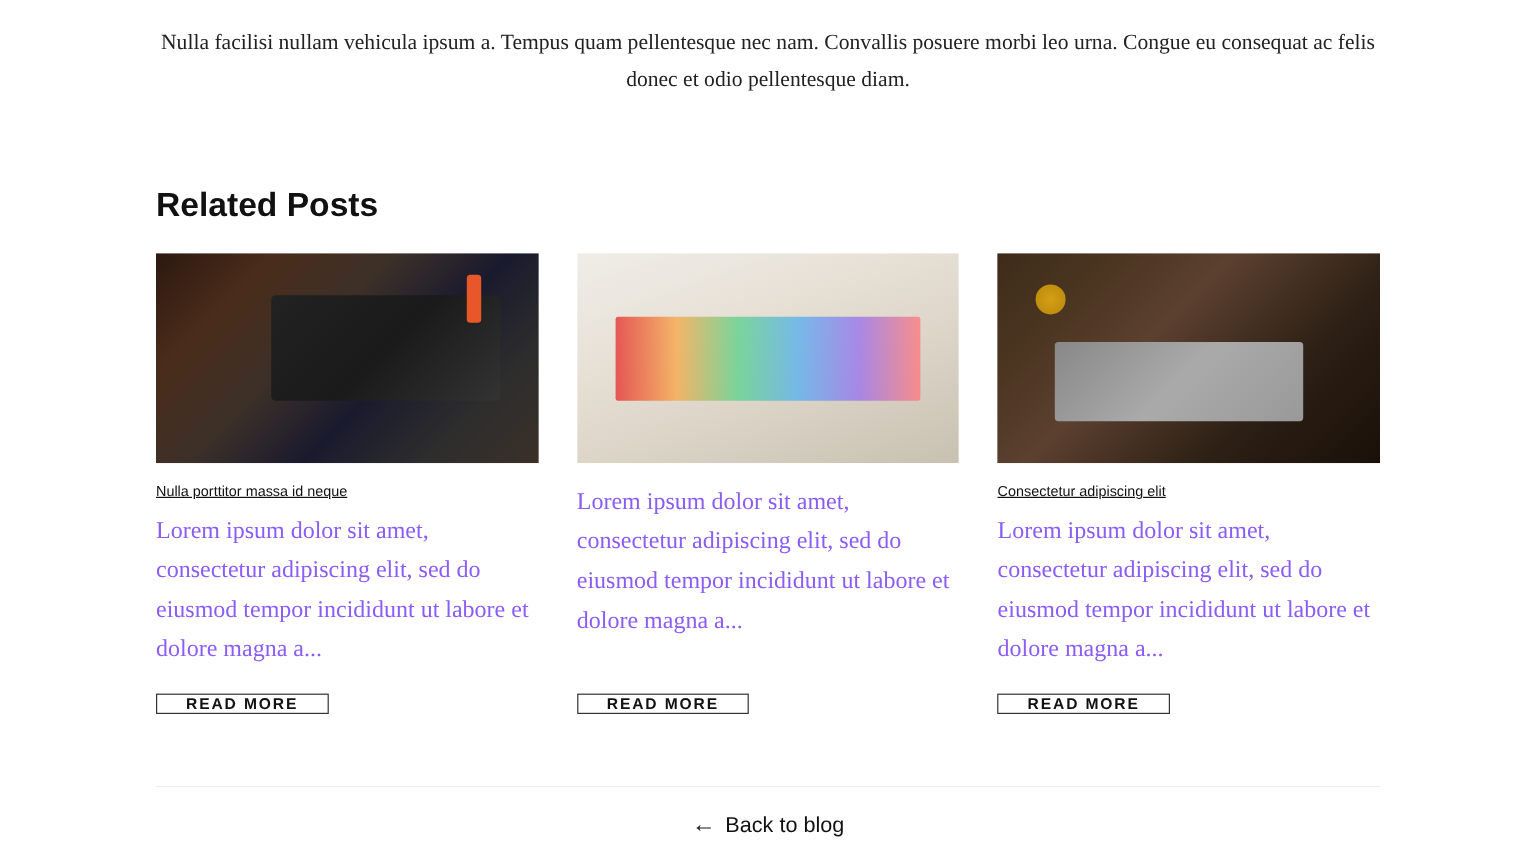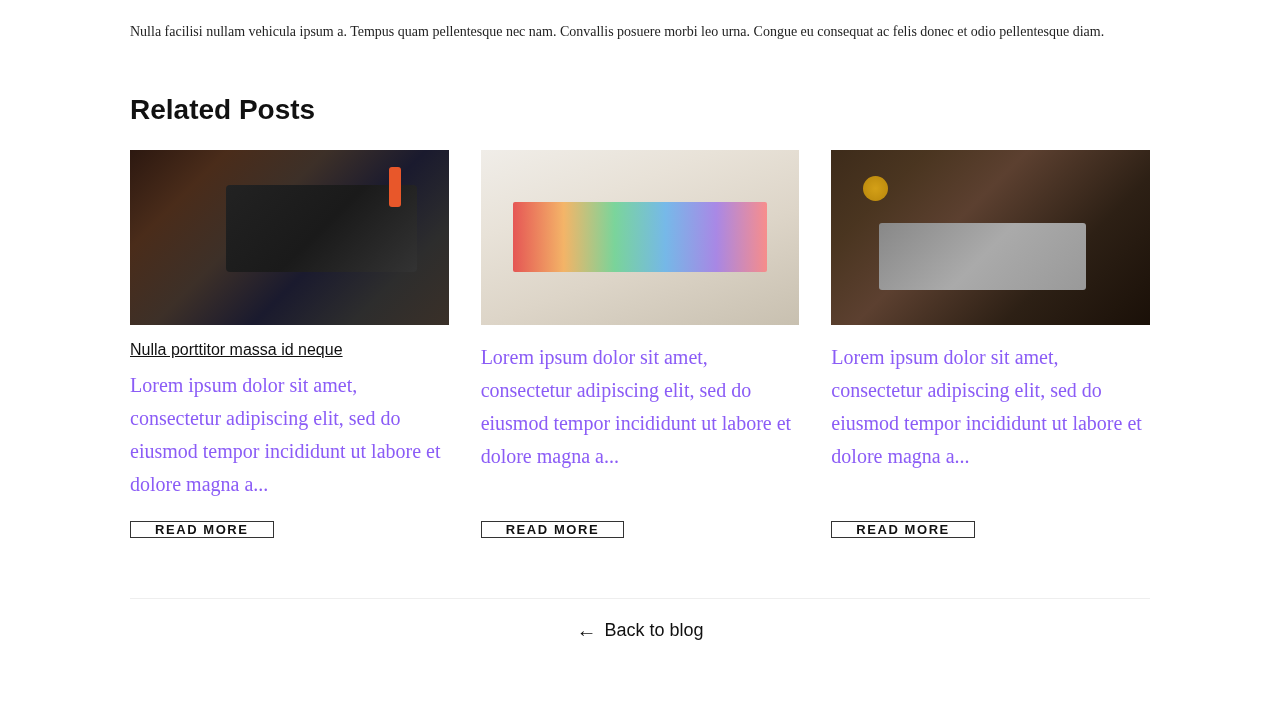--- a/index.html
+++ b/index.html
@@ -17,24 +17,25 @@
       overflow: hidden;
     }
 
     .page-wrapper {
       max-width: 1100px;
       margin: 0 auto;
       padding: 20px 40px 40px 40px;
     }
 
     .intro-text {
-      font-size: 14px;
+      font-size: 18px;
       line-height: 1.7;
       color: #222;
-      margin-bottom: 50px;
+      margin-bottom: 74px;
+      text-align: center;
     }
 
     .related-posts-heading {
       font-size: 28px;
       font-weight: 700;
       font-family: Liberation Sans, sans-serif;
       margin-bottom: 24px;
       color: #111;
     }
 
@@ -127,21 +128,21 @@
       position: absolute;
       top: 15%;
       left: 10%;
       width: 25px;
       height: 25px;
       background: radial-gradient(circle, #d4a017 0%, #b8860b 100%);
       border-radius: 50%;
     }
 
     .post-title {
-      font-size: 16px;
+      font-size: 12px;
       font-family: Arial, sans-serif;
       font-weight: 400;
       color: #111;
       text-decoration: underline;
       margin-bottom: 10px;
       cursor: pointer;
     }
 
     .post-excerpt {
       font-size: 20px;
@@ -214,20 +215,21 @@
         <div class="img-placeholder img-2"></div>
       </div>
       <p class="post-excerpt">Lorem ipsum dolor sit amet, consectetur adipiscing elit, sed do eiusmod tempor incididunt ut labore et dolore magna a...</p>
       <button class="read-more-btn">READ MORE</button>
     </div>
 
     <div class="post-card">
       <div class="post-image-wrapper">
         <div class="img-placeholder img-3"></div>
       </div>
+      <a class="post-title">Consectetur adipiscing elit</a>
       <p class="post-excerpt">Lorem ipsum dolor sit amet, consectetur adipiscing elit, sed do eiusmod tempor incididunt ut labore et dolore magna a...</p>
       <button class="read-more-btn">READ MORE</button>
     </div>
 
   </div>
 
   <div class="back-to-blog-section">
     <a class="back-to-blog-link">
       <span class="back-arrow">←</span>
       <span>Back to blog</span>

